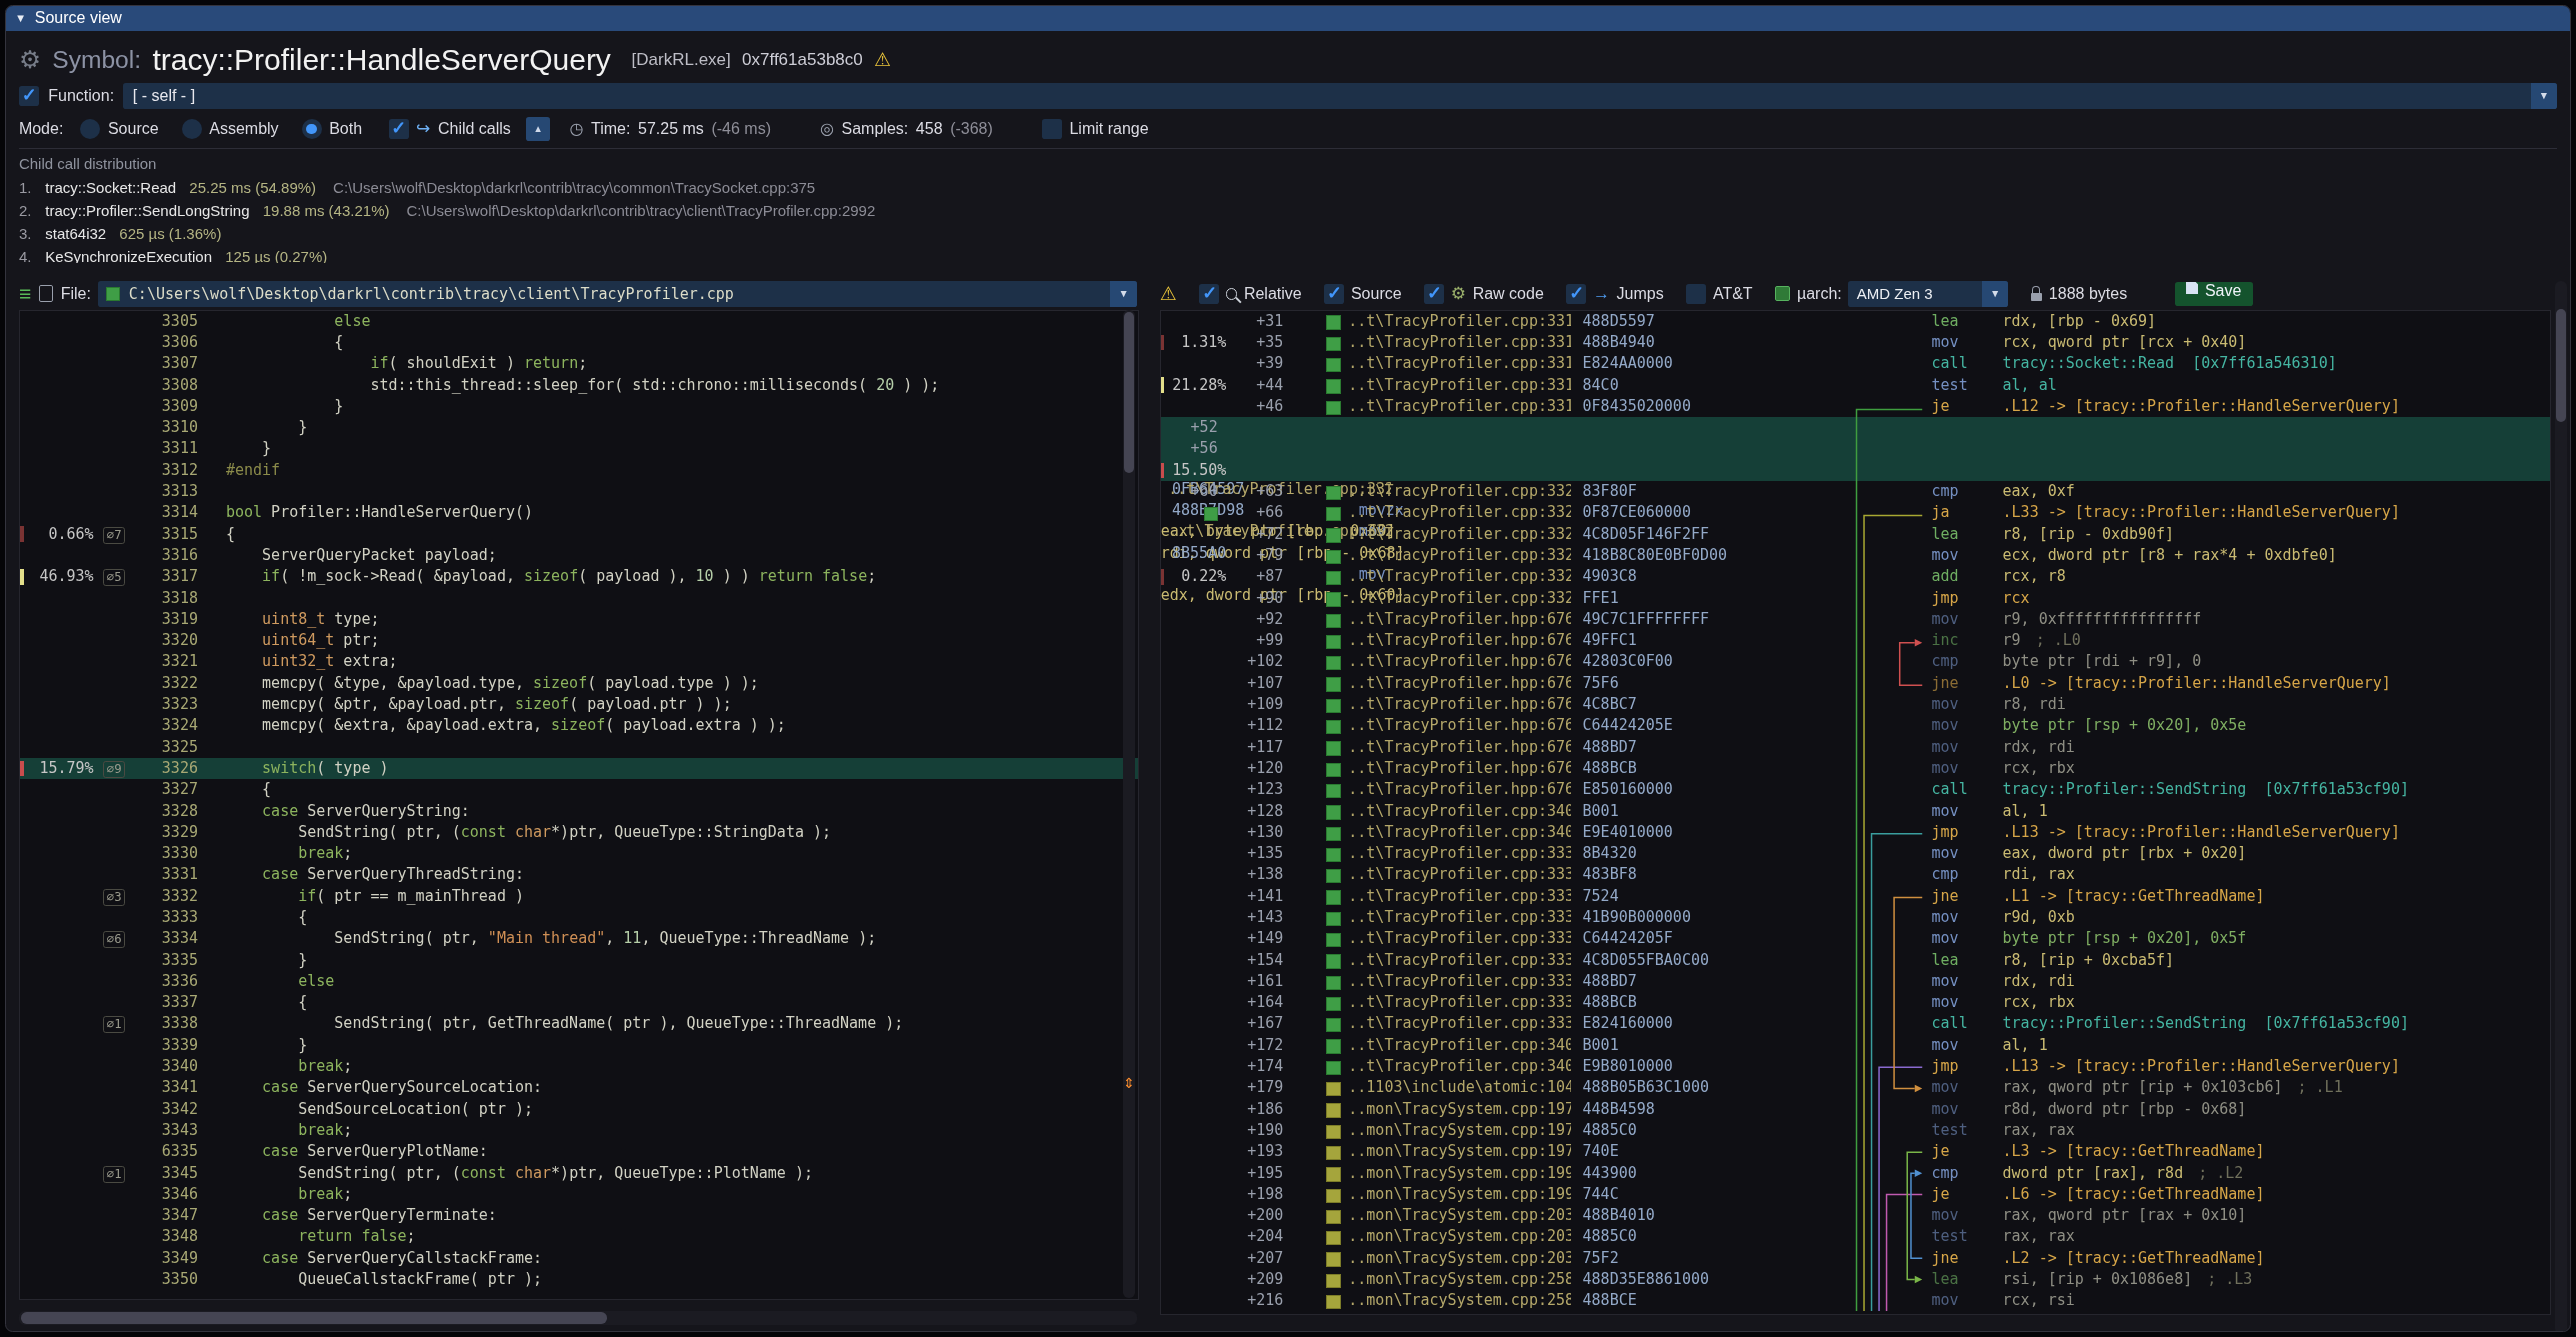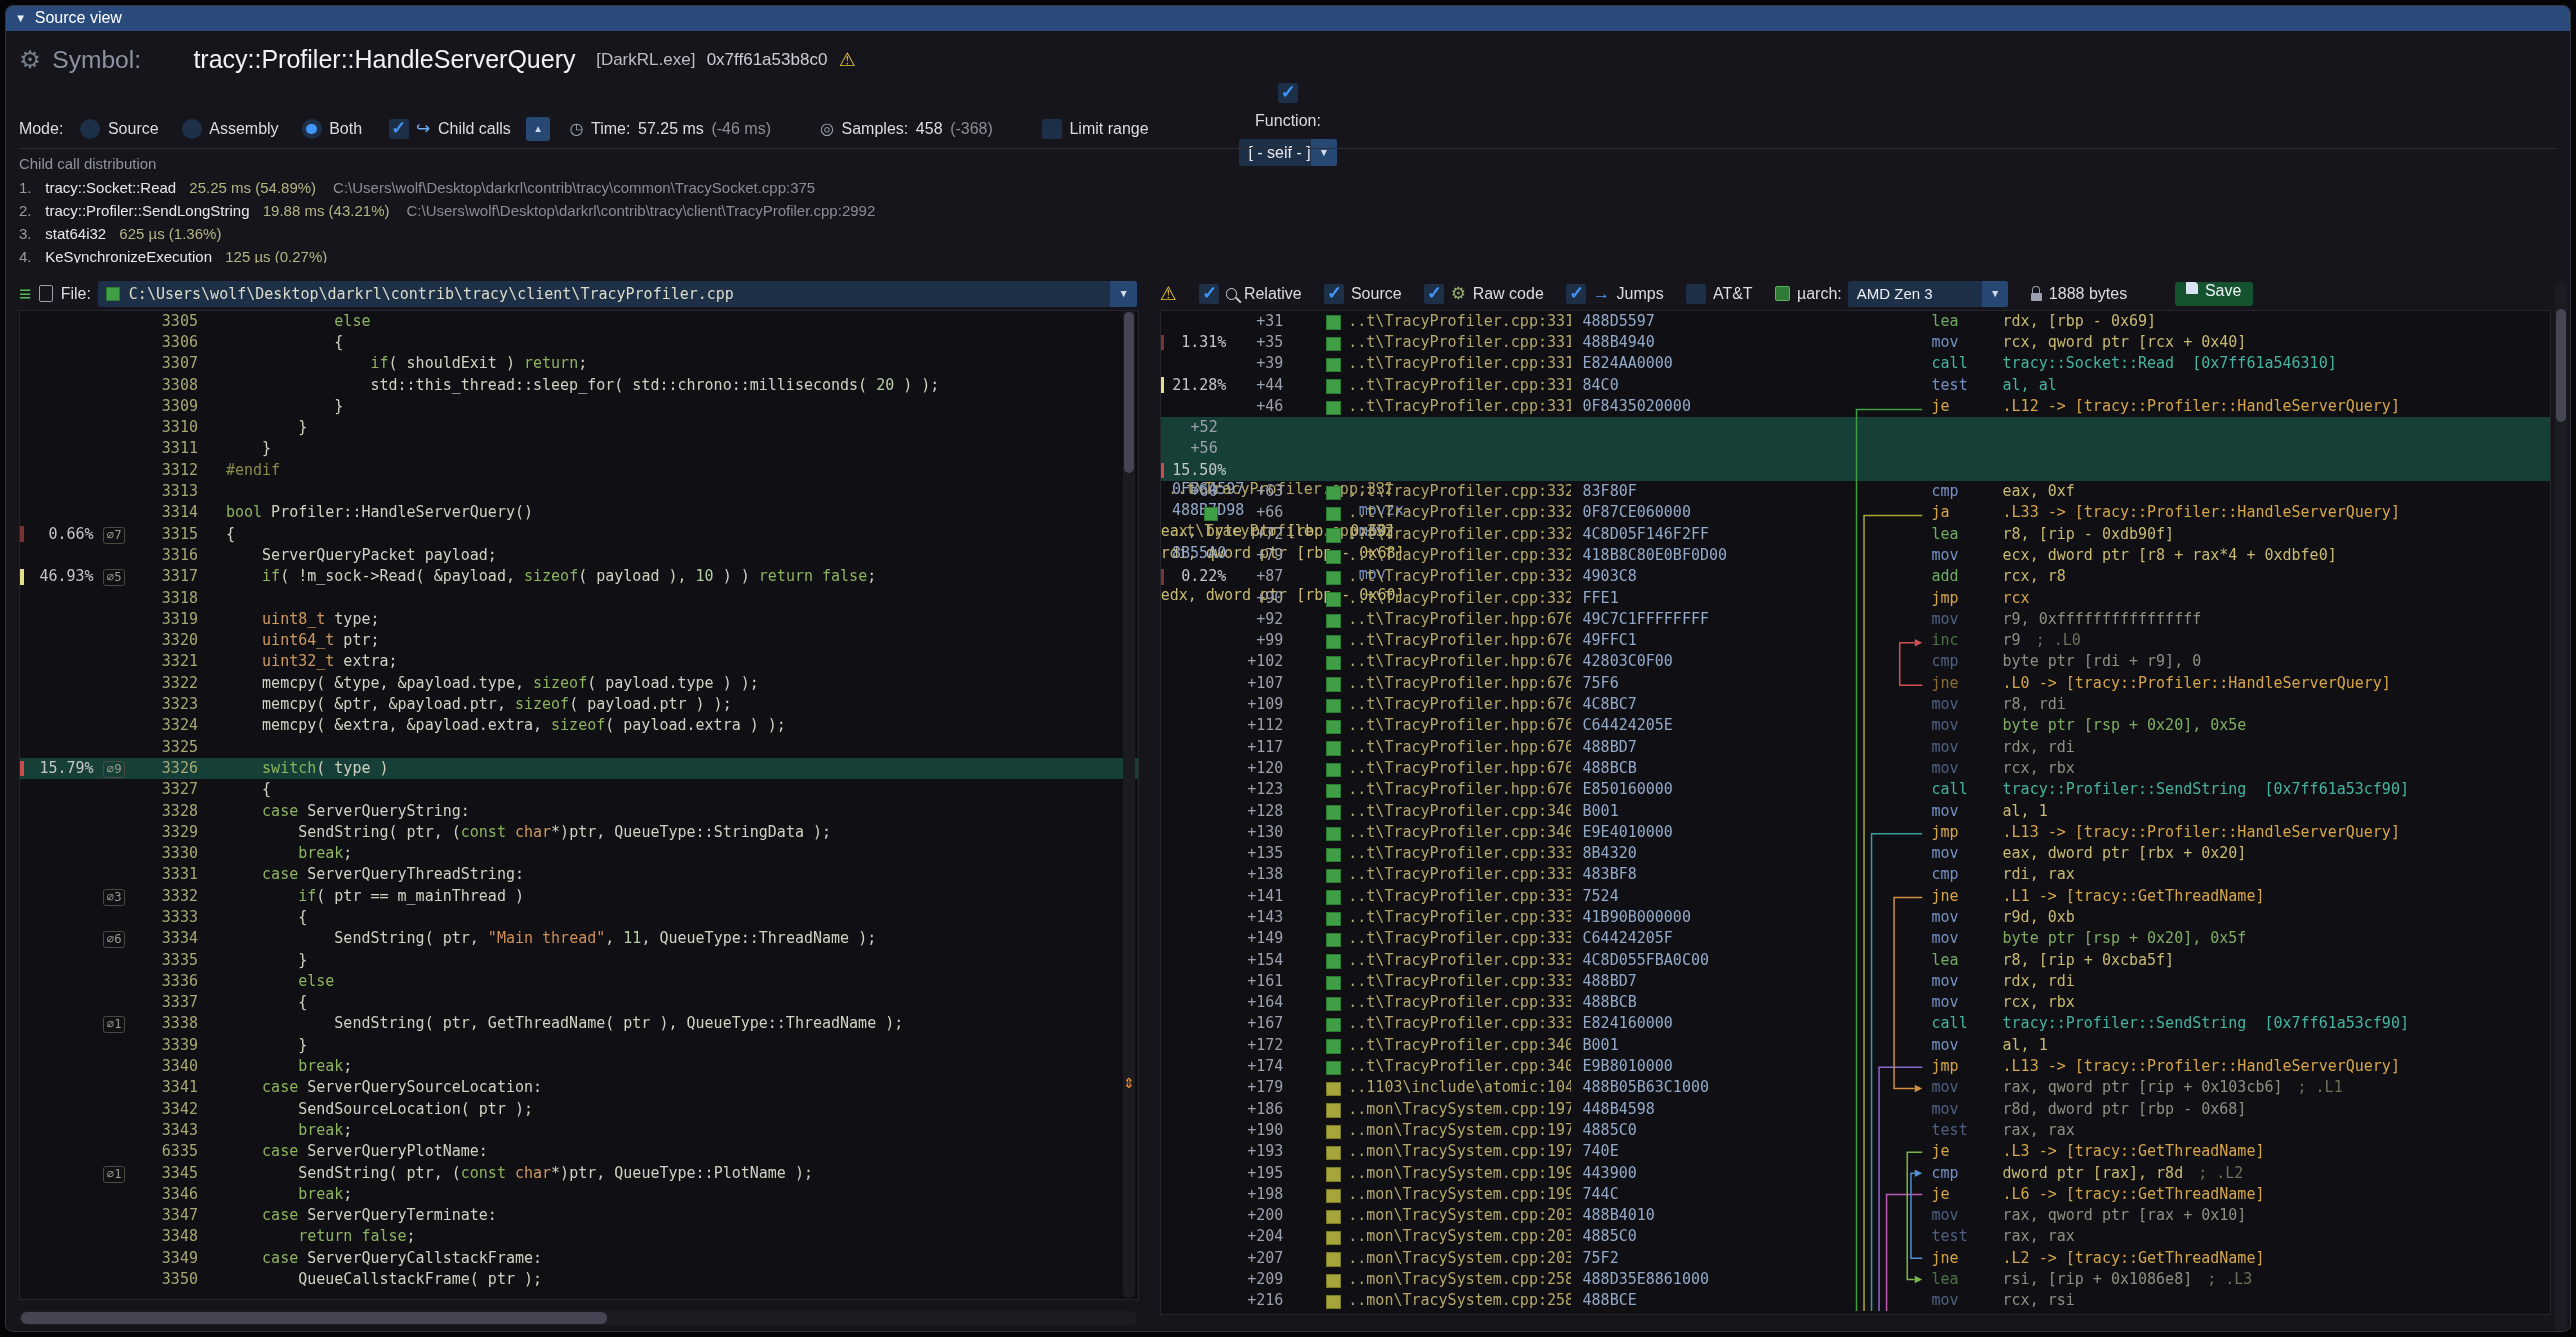--- a/index.html
+++ b/index.html
@@ -7,34 +7,34 @@
   .window{position:absolute;left:4.7px;top:4.7px;right:4.7px;bottom:4.7px;background:#15151b;
     border:0.9px solid #34343e;border-radius:7.6px;overflow:hidden;}
   
   .titlebar{position:absolute;left:0;right:0;top:0;height:25.5px;background:#294a7a;color:#fff;
     display:flex;align-items:center;gap:8.5px;padding-left:9.4px;font-size:16px;}
   .collapse{font-size:11.3px;color:#e8edf5;}
   
   .symrow{position:absolute;top:34px;left:13.2px;right:13.2px;height:40px;display:flex;align-items:center;gap:11.3px;}
   .gear{color:#767c88;font-size:24.6px;}
   .symlabel{color:#8c92a4;font-size:24.6px;}
-  .symname{color:#f2f2f2;font-size:25px;margin-left:41px;}
+  .symname{color:#f2f2f2;font-size:30px;}
   .symmod{color:#bdbdc6;font-size:17px;margin-left:9.4px;}
   .symaddr{color:#cdcdd6;font-size:17px;}
   .warn{color:#e8c33a;font-size:19px;}
   
   .cb{width:20px;height:20px;background:#1d3048;border-radius:2.8px;position:relative;flex:none;}
   .cb.on::after{content:"\2713";position:absolute;left:2.8px;top:-1.9px;color:#4296fa;font-size:18px;font-weight:bold;}
   .radio{width:20px;height:20px;background:#1d3048;border-radius:50%;position:relative;flex:none;}
   .radio.on::after{content:"";position:absolute;left:4.7px;top:4.7px;right:4.7px;bottom:4.7px;border-radius:50%;background:#4296fa;}
   .combo{background:#1d3048;border-radius:2.8px;display:flex;align-items:center;height:26.4px;}
   .combo .arrowbox{width:26.4px;height:26.4px;background:#264873;border-radius:0 2.8px 2.8px 0;display:flex;align-items:center;justify-content:center;color:#d4dcea;font-size:10.4px;margin-left:auto;}
   .btn-sm{width:24.6px;height:24.6px;background:#264873;border-radius:2.8px;display:flex;align-items:center;justify-content:center;color:#cfd9ea;font-size:11.3px;}
   
-  .fnrow{position:absolute;top:77px;left:13.2px;right:13.2px;height:26.4px;display:flex;align-items:center;gap:9.4px;font-size:16px;color:#dcdce4;flex-direction:column;}
+  .fnrow{position:absolute;top:77px;left:13.2px;right:13.2px;height:26.4px;display:flex;align-items:center;gap:9.4px;font-size:16px;color:#dcdce4;}
   .fnrow .combo{flex:1;}
   .fnrow .comboval{padding-left:9.4px;color:#e8e8ee;}
   
   .moderow{position:absolute;top:111px;left:13.2px;right:13.2px;height:24.6px;display:flex;align-items:center;font-size:16px;color:#dcdce4;}
   .moderow .lbl{margin-left:7.6px;}
   .dim{color:#8e8e98;}
   .icon-cc{color:#6fb1f5;font-size:17px;}
   .icon-clock,.icon-samples{color:#9aa0ad;font-size:16px;}
   .sep{position:absolute;left:13.2px;right:13.2px;top:142px;height:0.9px;background:#2d2d37;}
   

